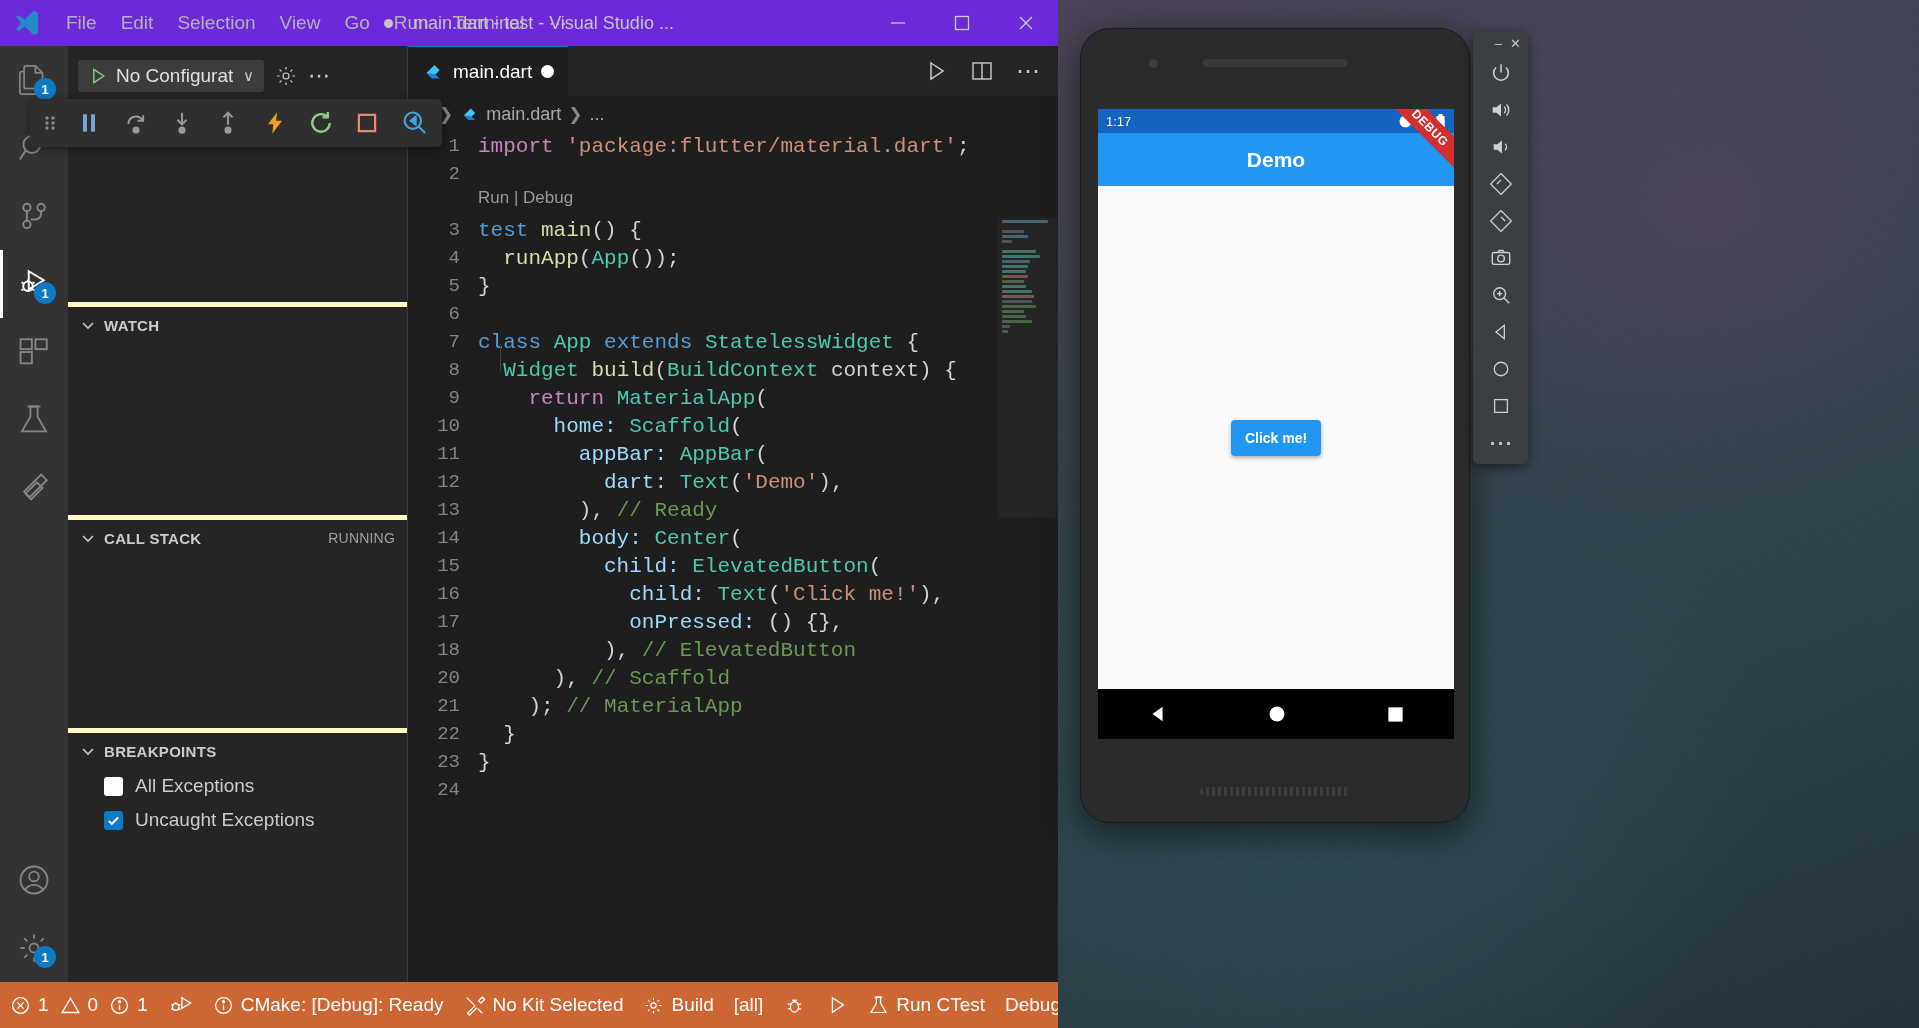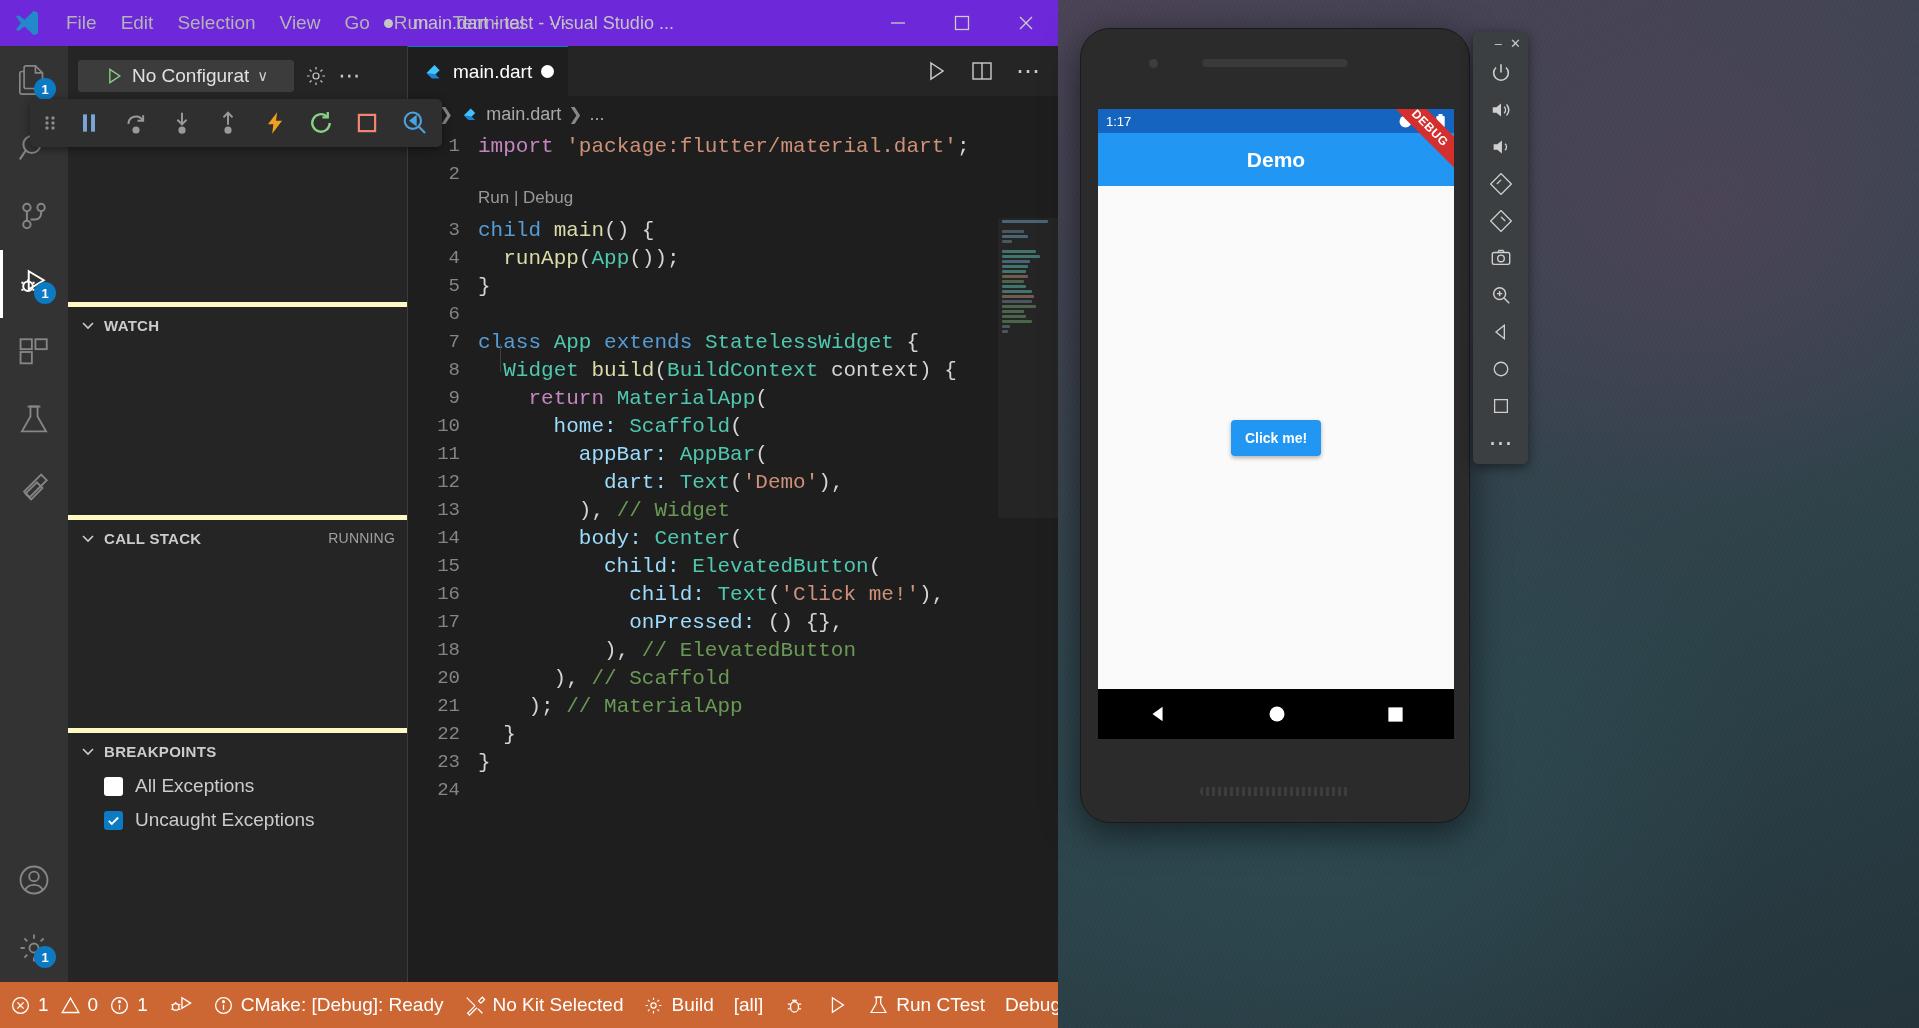--- a/index.html
+++ b/index.html
@@ -371,21 +371,21 @@
           <circle cx="12" cy="12" r="3.2"></circle>
           <path d="M12 2.5v3M12 18.5v3M2.5 12h3M18.5 12h3M5.2 5.2l2.1 2.1M16.7 16.7l2.1 2.1M18.8 5.2l-2.1 2.1M7.3 16.7l-2.1 2.1"></path>
         </svg>
         <span class="act-badge">1</span>
       </div>
     </div>
 
     <div class="sidepanel">
 
       <div style="height:60px; display:flex; align-items:center; padding: 0 10px; gap: 10px;">
-        <div style="display:flex;align-items:center;gap:8px;background:#3c3c3c;border-radius:3px;padding:5px 26px;min-width:186px;">
+        <div style="display:flex;align-items:center;gap:8px;background:#3c3c3c;border-radius:3px;padding:5px 10px;min-width:186px;">
           <span>
             <svg width="20" height="20" viewBox="0 0 24 24" fill="none" stroke="#89d185" stroke-width="1.6">
                 <path d="M7 4l12 8-12 8z"></path>
               </svg>
           </span>
           <span style="color:#e0e0e0;font-size:19px;white-space:nowrap;overflow:hidden;">No Configurat</span>
           <span style="color:#cccccc;font-size:15px;margin-left:auto;">∨</span>
         </div>
         <span>
           <svg width="24" height="24" viewBox="0 0 24 24" fill="none" stroke="#cccccc" stroke-width="1.2">
@@ -569,21 +569,21 @@
             <div class="crow">
               <div class="gutter">2</div>
               <div class="ctext"></div>
             </div>
             <div class="codelens">
               <div class="gutter"></div>
               <div class="cl-text"><span>Run</span><span> | </span><span>Debug</span></div>
             </div>
             <div class="crow">
               <div class="gutter">3</div>
-              <div class="ctext"><span class="t-kw">child </span><span class="t-fn">main</span><span class="t-pun">() {</span></div>
+              <div class="ctext"><span class="t-kw">test </span><span class="t-fn">main</span><span class="t-pun">() {</span></div>
             </div>
             <div class="crow">
               <div class="gutter">4</div>
               <div class="ctext"><span class="t-pun">  </span><span class="t-fn">runApp</span><span class="t-pun">(</span><span class="t-type">App</span><span class="t-pun">());</span></div>
             </div>
             <div class="crow">
               <div class="gutter">5</div>
               <div class="ctext"><span class="t-pun">}</span></div>
             </div>
             <div class="crow">
@@ -609,21 +609,21 @@
             <div class="crow">
               <div class="gutter">11</div>
               <div class="ctext"><span class="t-var">        appBar: </span><span class="t-type">AppBar</span><span class="t-pun">(</span></div>
             </div>
             <div class="crow">
               <div class="gutter">12</div>
               <div class="ctext"><span class="t-var">          dart: </span><span class="t-type">Text</span><span class="t-pun">(</span><span class="t-str">'Demo'</span><span class="t-pun">),</span></div>
             </div>
             <div class="crow">
               <div class="gutter">13</div>
-              <div class="ctext"><span class="t-pun">        ), </span><span class="t-cmt">// Widget</span></div>
+              <div class="ctext"><span class="t-pun">        ), </span><span class="t-cmt">// Ready</span></div>
             </div>
             <div class="crow">
               <div class="gutter">14</div>
               <div class="ctext"><span class="t-var">        body: </span><span class="t-type">Center</span><span class="t-pun">(</span></div>
             </div>
             <div class="crow">
               <div class="gutter">15</div>
               <div class="ctext"><span class="t-var">          child: </span><span class="t-type">ElevatedButton</span><span class="t-pun">(</span></div>
             </div>
             <div class="crow">

